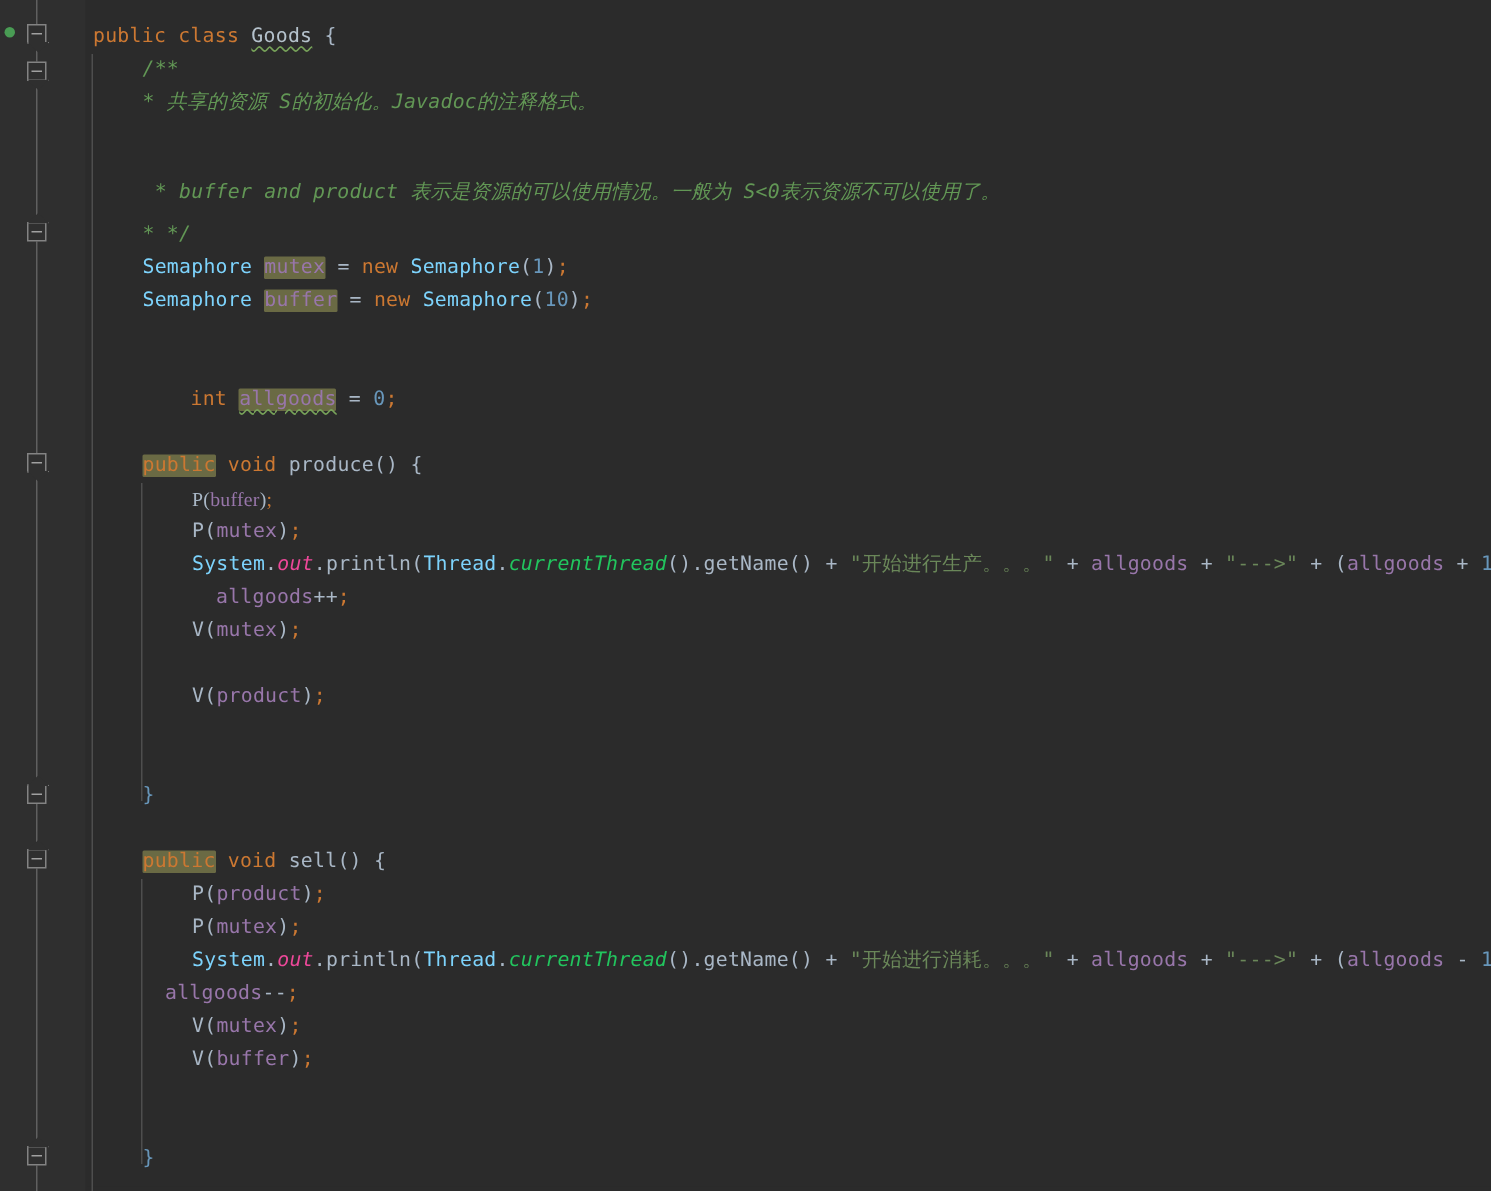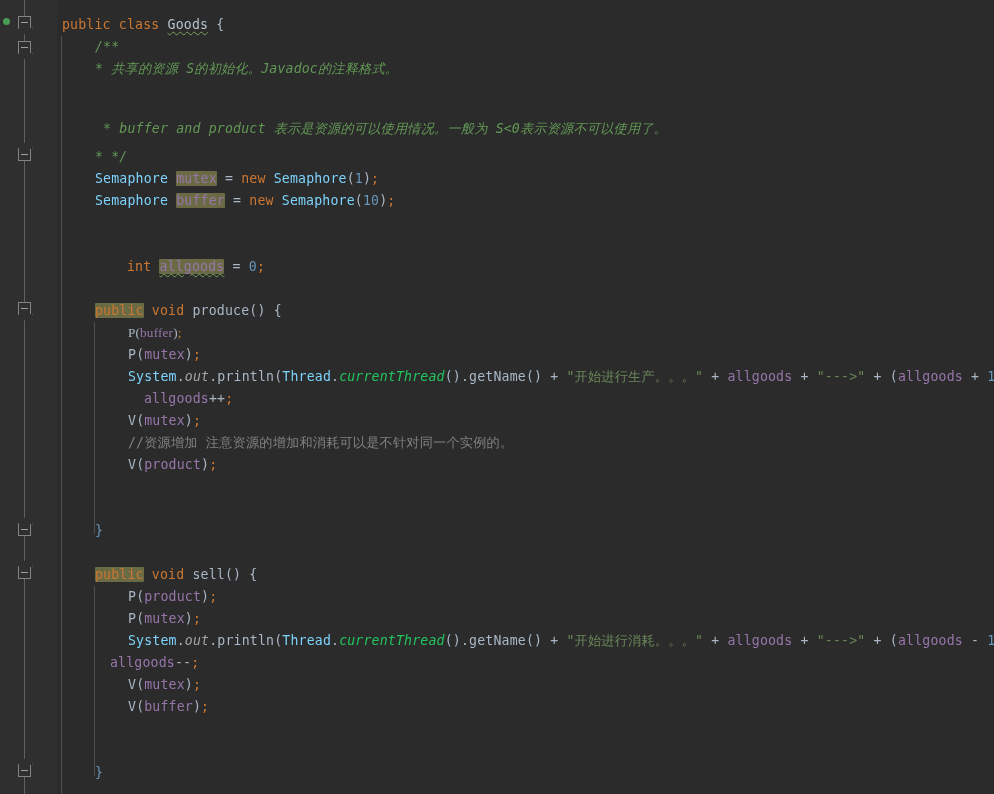--- a/index.html
+++ b/index.html
@@ -116,21 +116,21 @@
   
   .kw       { color: #cc7832; }           
   .plain    { color: #a9b7c6; }
   .type     { color: #7dd3fc; }
   .cls      { color: #b5c2cc; }
   .field    { color: #9876aa; }
   .num      { color: #6897bb; }
   .str      { color: #6a8759; }
   .cmt      { color: #629755; font-style: italic; }
   .cmt-ln   { color: #808080; }
-  .stat     { color: #a3a3a3; font-style: italic; }  
+  .stat     { color: #ec4899; font-style: italic; }  
   .stat-m   { color: #22c55e; font-style: italic; }  
   .punct    { color: #a9b7c6; }
   .semi     { color: #cc7832; }
   .brace    { color: #a9b7c6; }
   .brace-b  { color: #6897bb; }
 
   
   .hl {
     background: #6a6a44;
     border-radius: 1px;
@@ -175,21 +175,20 @@
       <div class="line" style="top: 146px; left: 37px;"><span class="cmt">* */</span></div>
       <div class="line" style="top: 168px; left: 37px;"><span class="type">Semaphore</span><span class="plain"> </span><span class="field hl">mutex</span><span class="plain"> = </span><span class="kw">new</span><span class="plain"> </span><span class="type">Semaphore</span><span class="punct">(</span><span class="num">1</span><span class="punct">)</span><span class="semi">;</span></div>
       <div class="line" style="top: 190px; left: 37px;"><span class="type">Semaphore</span><span class="plain"> </span><span class="field hl">buffer</span><span class="plain"> = </span><span class="kw">new</span><span class="plain"> </span><span class="type">Semaphore</span><span class="punct">(</span><span class="num">10</span><span class="punct">)</span><span class="semi">;</span></div>
       <div class="line" style="top: 256px; left: 37px; margin-left: 32px;"><span class="kw">int</span><span class="plain"> </span><span class="field hl squig">allgoods</span><span class="plain"> = </span><span class="num">0</span><span class="semi">;</span></div>
       <div class="line" style="top: 300px; left: 37px;"><span class="kw hl">public</span><span class="plain"> </span><span class="kw">void</span><span class="plain"> </span><span class="plain">produce</span><span class="punct">() </span><span class="brace">{</span></div>
       <div class="line" style="top: 322px; left: 70px; font-family: Liberation Serif, serif;"><span class="plain">P</span><span class="punct">(</span><span class="field">buffer</span><span class="punct">)</span><span class="semi">;</span></div>
       <div class="line" style="top: 344px; left: 70px;"><span class="plain">P</span><span class="punct">(</span><span class="field">mutex</span><span class="punct">)</span><span class="semi">;</span></div>
       <div class="line" style="top: 366px; left: 70px;"><span class="type">System</span><span class="punct">.</span><span class="stat">out</span><span class="punct">.println(</span><span class="type">Thread</span><span class="punct">.</span><span class="stat-m">currentThread</span><span class="punct">().getName() </span><span class="plain">+</span><span class="plain"> </span><span class="str">"开始进行生产。。。"</span><span class="plain"> + </span><span class="field">allgoods</span><span class="plain"> + </span><span class="str">"---&gt;"</span><span class="plain"> + (</span><span class="field">allgoods</span><span class="plain"> + </span><span class="num">1</span></div>
       <div class="line" style="top: 388px; left: 70px; margin-left: 16px;"><span class="field">allgoods</span><span class="punct">++</span><span class="semi">;</span></div>
       <div class="line" style="top: 410px; left: 70px;"><span class="plain">V</span><span class="punct">(</span><span class="field">mutex</span><span class="punct">)</span><span class="semi">;</span></div>
-      <div class="line" style="top: 432px; left: 70px;"><span class="cmt-ln">//资源增加 注意资源的增加和消耗可以是不针对同一个实例的。</span></div>
       <div class="line" style="top: 454px; left: 70px;"><span class="plain">V</span><span class="punct">(</span><span class="field">product</span><span class="punct">)</span><span class="semi">;</span></div>
       <div class="line" style="top: 520px; left: 37px;"><span class="brace-b">}</span></div>
       <div class="line" style="top: 564px; left: 37px;"><span class="kw hl">public</span><span class="plain"> </span><span class="kw">void</span><span class="plain"> </span><span class="plain">sell</span><span class="punct">() </span><span class="brace">{</span></div>
       <div class="line" style="top: 586px; left: 70px;"><span class="plain">P</span><span class="punct">(</span><span class="field">product</span><span class="punct">)</span><span class="semi">;</span></div>
       <div class="line" style="top: 608px; left: 70px;"><span class="plain">P</span><span class="punct">(</span><span class="field">mutex</span><span class="punct">)</span><span class="semi">;</span></div>
       <div class="line" style="top: 630px; left: 70px;"><span class="type">System</span><span class="punct">.</span><span class="stat">out</span><span class="punct">.println(</span><span class="type">Thread</span><span class="punct">.</span><span class="stat-m">currentThread</span><span class="punct">().getName() </span><span class="plain">+</span><span class="plain"> </span><span class="str">"开始进行消耗。。。"</span><span class="plain"> + </span><span class="field">allgoods</span><span class="plain"> + </span><span class="str">"---&gt;"</span><span class="plain"> + (</span><span class="field">allgoods</span><span class="plain"> - </span><span class="num">1</span></div>
       <div class="line" style="top: 652px; left: 52px;"><span class="field">allgoods</span><span class="punct">--</span><span class="semi">;</span></div>
       <div class="line" style="top: 674px; left: 70px;"><span class="plain">V</span><span class="punct">(</span><span class="field">mutex</span><span class="punct">)</span><span class="semi">;</span></div>
       <div class="line" style="top: 696px; left: 70px;"><span class="plain">V</span><span class="punct">(</span><span class="field">buffer</span><span class="punct">)</span><span class="semi">;</span></div>
       <div class="line" style="top: 762px; left: 37px;"><span class="brace-b">}</span></div>

